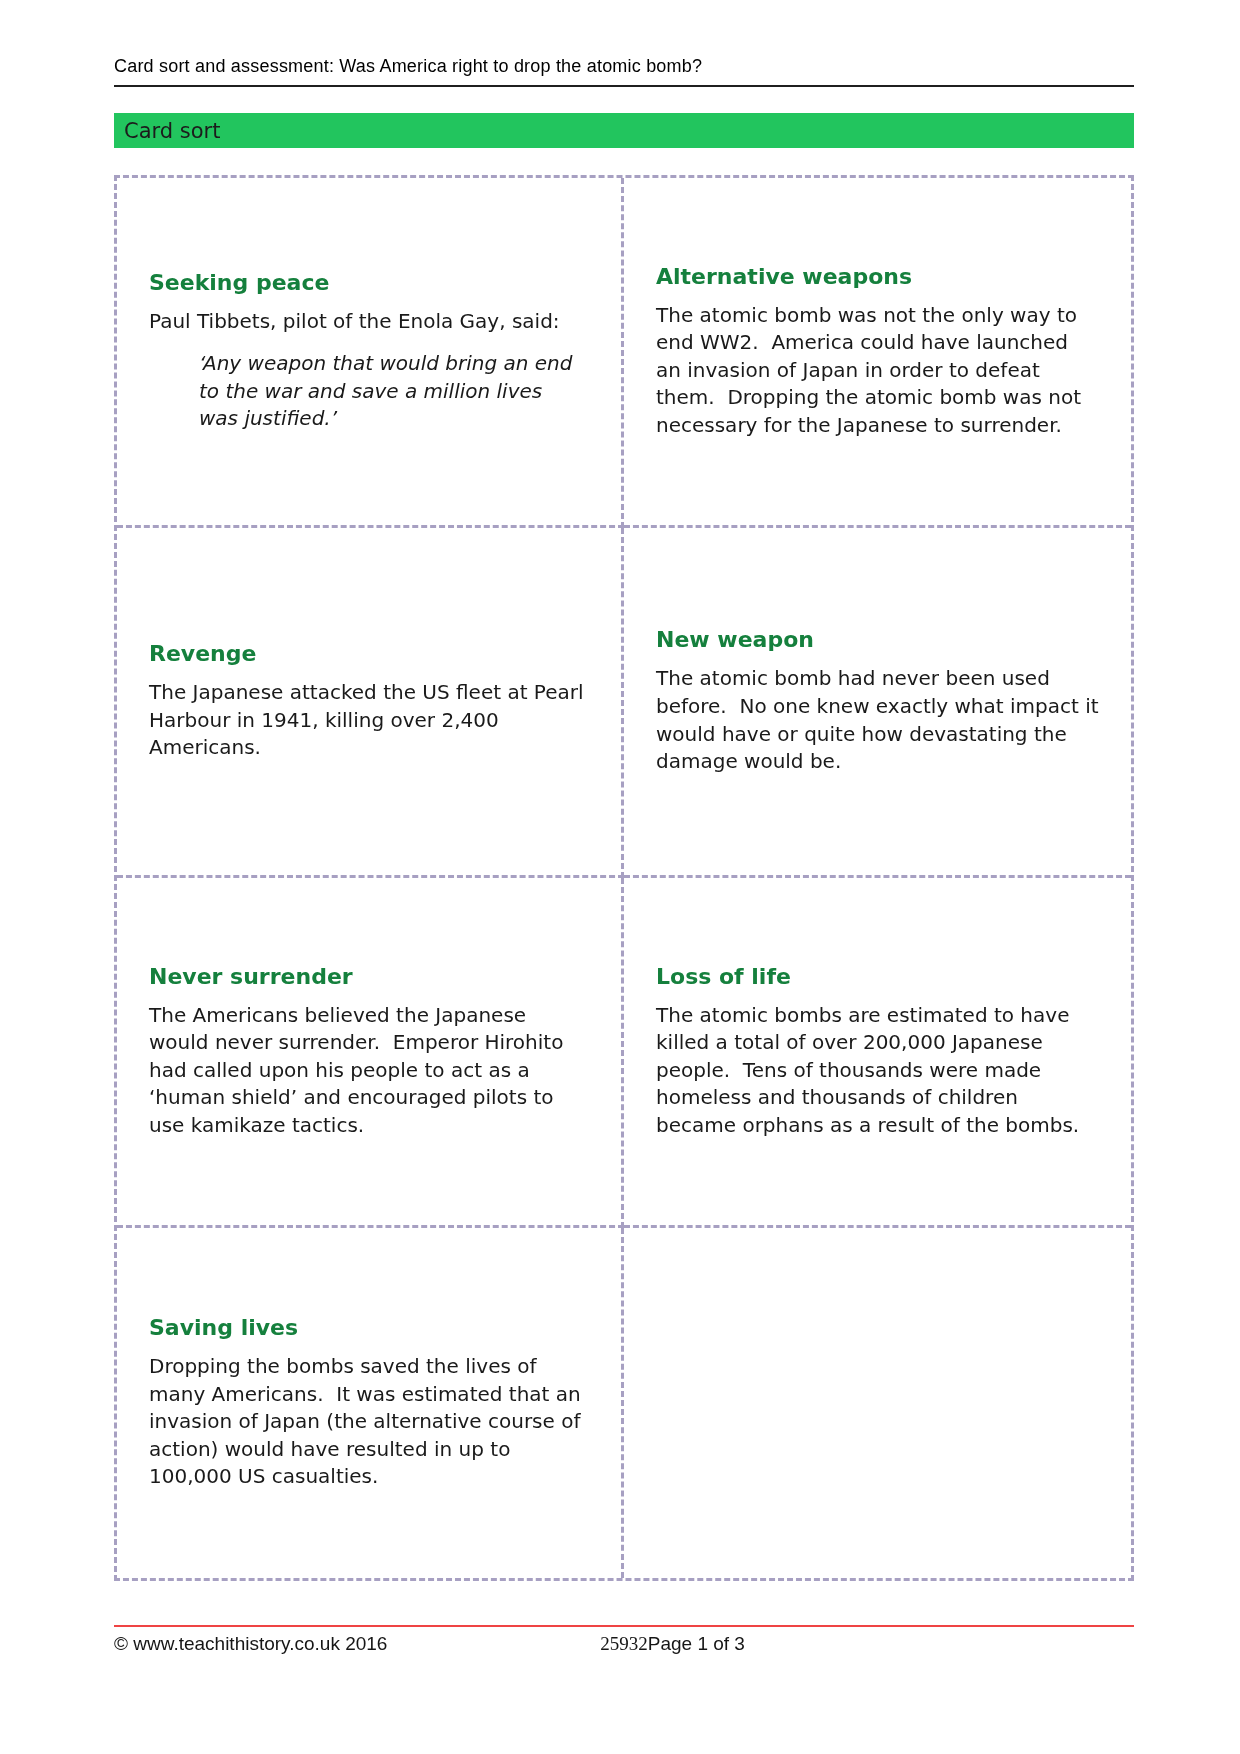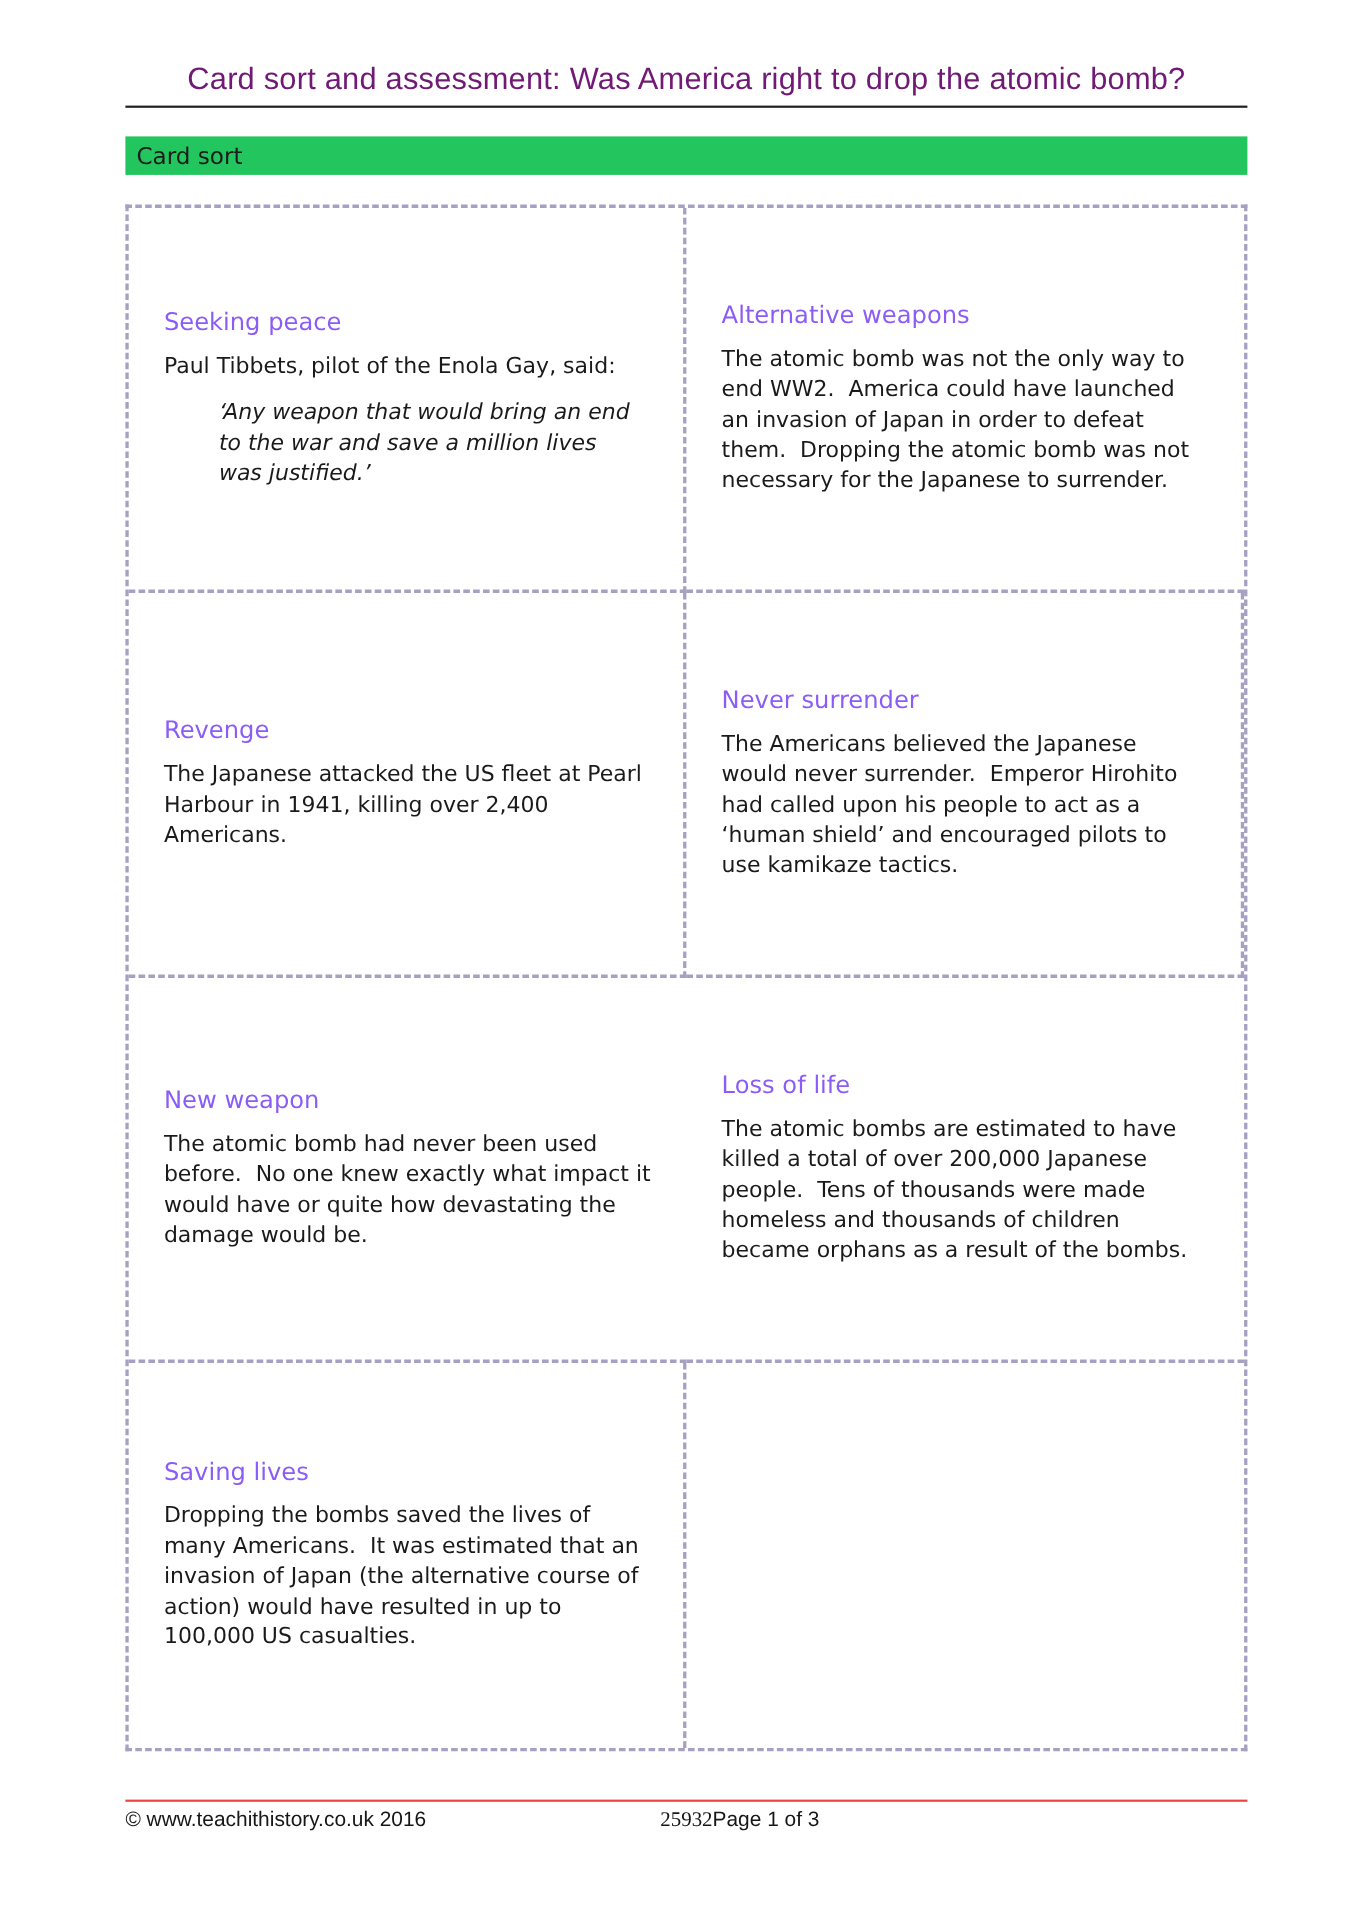--- a/index.html
+++ b/index.html
@@ -18,24 +18,24 @@
     top: 0;
     width: 1020px;
   }
   .doc-header {
     padding-top: 56px;
     border-bottom: 2px solid #1f1f1f;
     padding-bottom: 8px;
   }
   .doc-title {
     font-family: "Liberation Sans", sans-serif;
-    font-size: 28px;
+    font-size: 18px;
     font-weight: 400;
-    text-align: center;
-    color: #701a75;
+    text-align: left;
+    color: #000000;
     letter-spacing: 0.2px;
   }
   .section-bar {
     margin-top: 26px;
     background: #22c55e;
     height: 35px;
     display: flex;
     align-items: center;
     padding-left: 10px;
     font-size: 21px;
@@ -53,22 +53,22 @@
     display: flex;
     flex-direction: column;
     justify-content: center;
     padding: 24px 32px;
     overflow: hidden;
   }
   .cell.col-left { border-right: 3px dashed #a7a0c2; }
   .cell.row-top { border-bottom: 3px dashed #a7a0c2; }
   .card-title {
     font-size: 22px;
-    font-weight: 400;
-    color: #8b5cf6;
+    font-weight: 700;
+    color: #15803d;
     margin-bottom: 13px;
   }
   .card-text {
     font-size: 20px;
     line-height: 1.38;
     white-space: pre-wrap;
     margin-bottom: 14px;
   }
   .card-text:last-child { margin-bottom: 0; }
   .card-quote {
@@ -117,28 +117,28 @@
     <div class="cell row-top">
       <div class="card-title">Alternative weapons</div>
       <p class="card-text">The atomic bomb was not the only way to end WW2.  America could have launched an invasion of Japan in order to defeat them.  Dropping the atomic bomb was not necessary for the Japanese to surrender.</p>
     </div>
 
     <div class="cell col-left row-top">
       <div class="card-title">Revenge</div>
       <p class="card-text">The Japanese attacked the US fleet at Pearl Harbour in 1941, killing over 2,400 Americans.</p>
     </div>
 
+    <div class="cell row-top">
+      <div class="card-title">New weapon</div>
+      <p class="card-text">The atomic bomb had never been used before.  No one knew exactly what impact it would have or quite how devastating the damage would be.</p>
+    </div>
+
     <div class="cell col-left row-top">
       <div class="card-title">Never surrender</div>
       <p class="card-text">The Americans believed the Japanese would never surrender.  Emperor Hirohito had called upon his people to act as a ‘human shield’ and encouraged pilots to use kamikaze tactics.</p>
-    </div>
-
-    <div class="cell row-top">
-      <div class="card-title">New weapon</div>
-      <p class="card-text">The atomic bomb had never been used before.  No one knew exactly what impact it would have or quite how devastating the damage would be.</p>
     </div>
 
     <div class="cell row-top">
       <div class="card-title">Loss of life</div>
       <p class="card-text">The atomic bombs are estimated to have killed a total of over 200,000 Japanese people.  Tens of thousands were made homeless and thousands of children became orphans as a result of the bombs.</p>
     </div>
 
     <div class="cell col-left">
       <div class="card-title">Saving lives</div>
       <p class="card-text">Dropping the bombs saved the lives of many Americans.  It was estimated that an invasion of Japan (the alternative course of action) would have resulted in up to 100,000 US casualties.</p>

